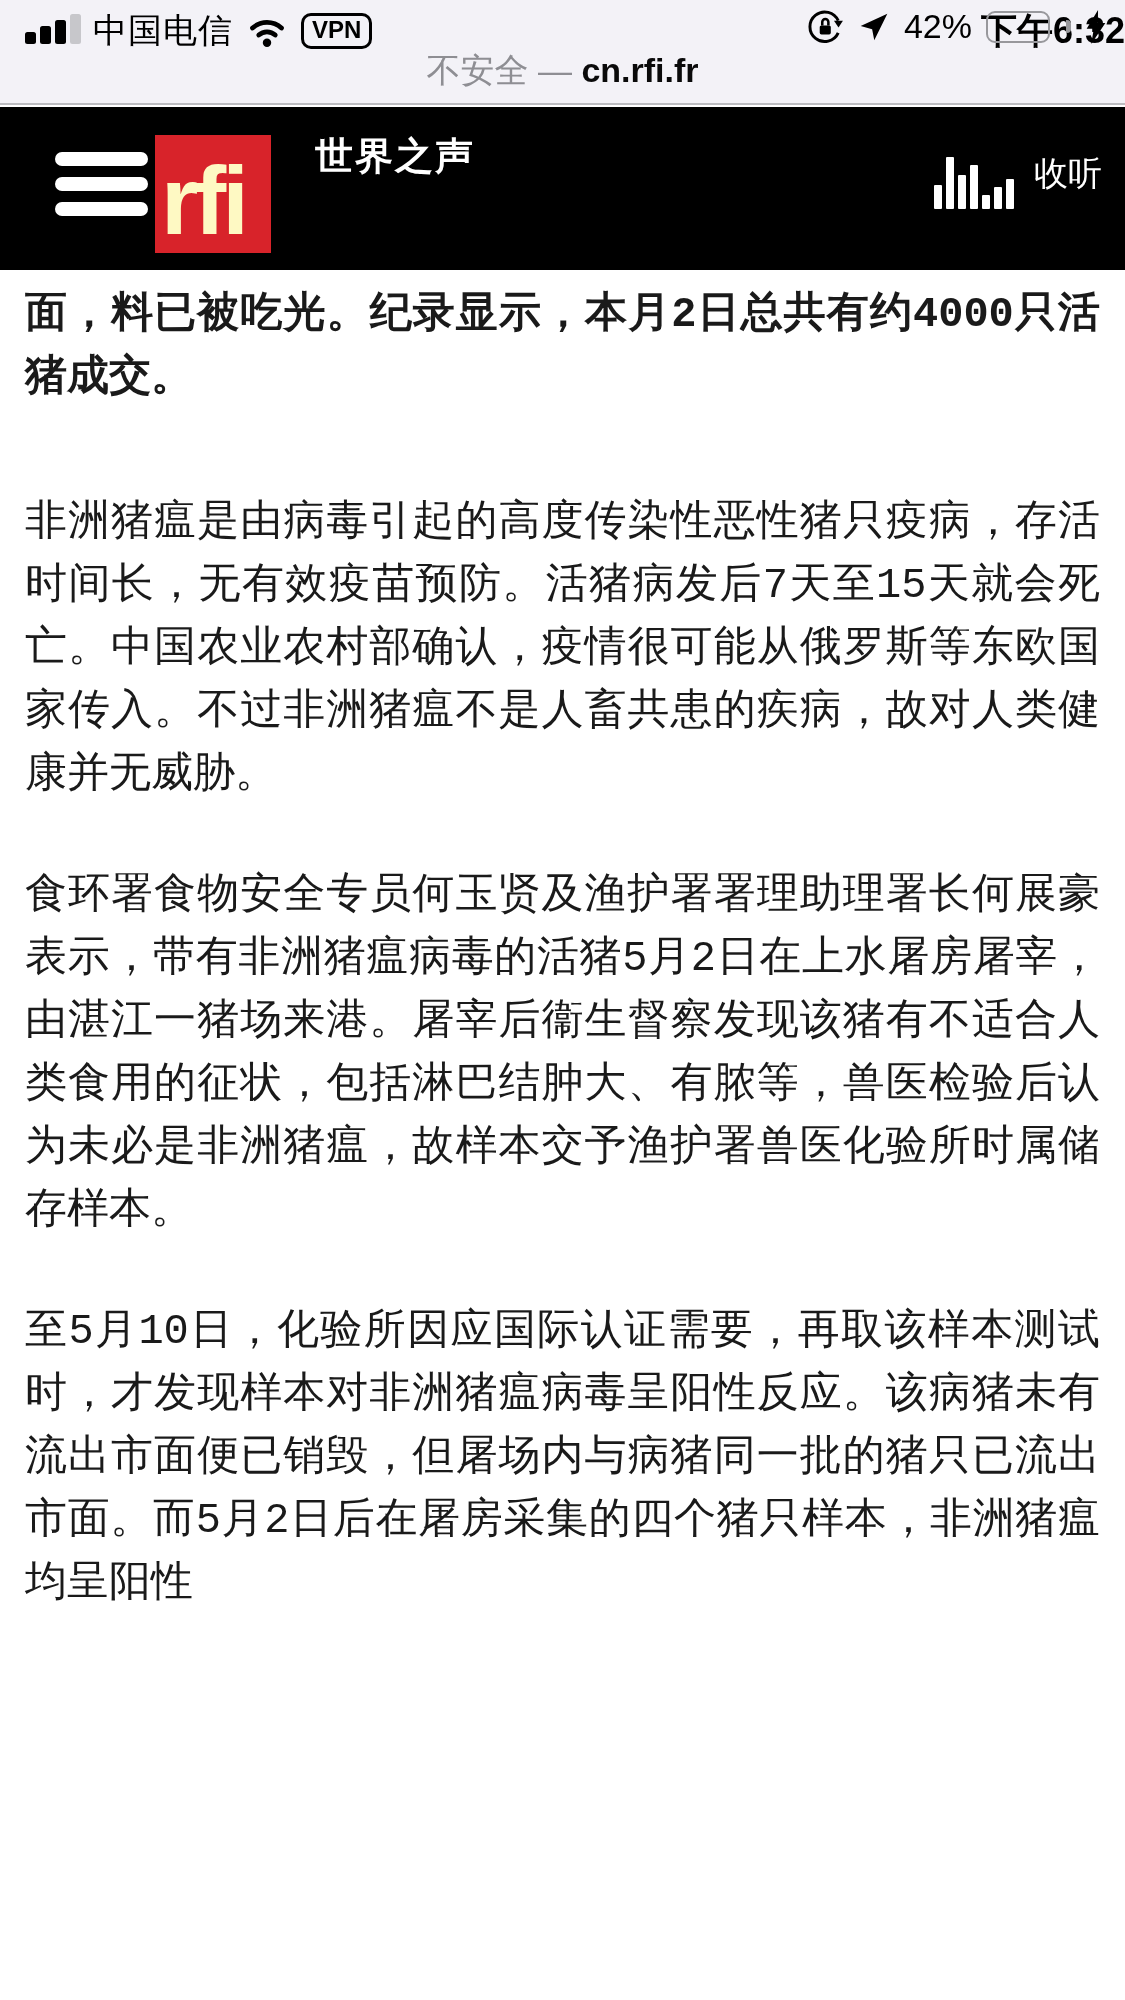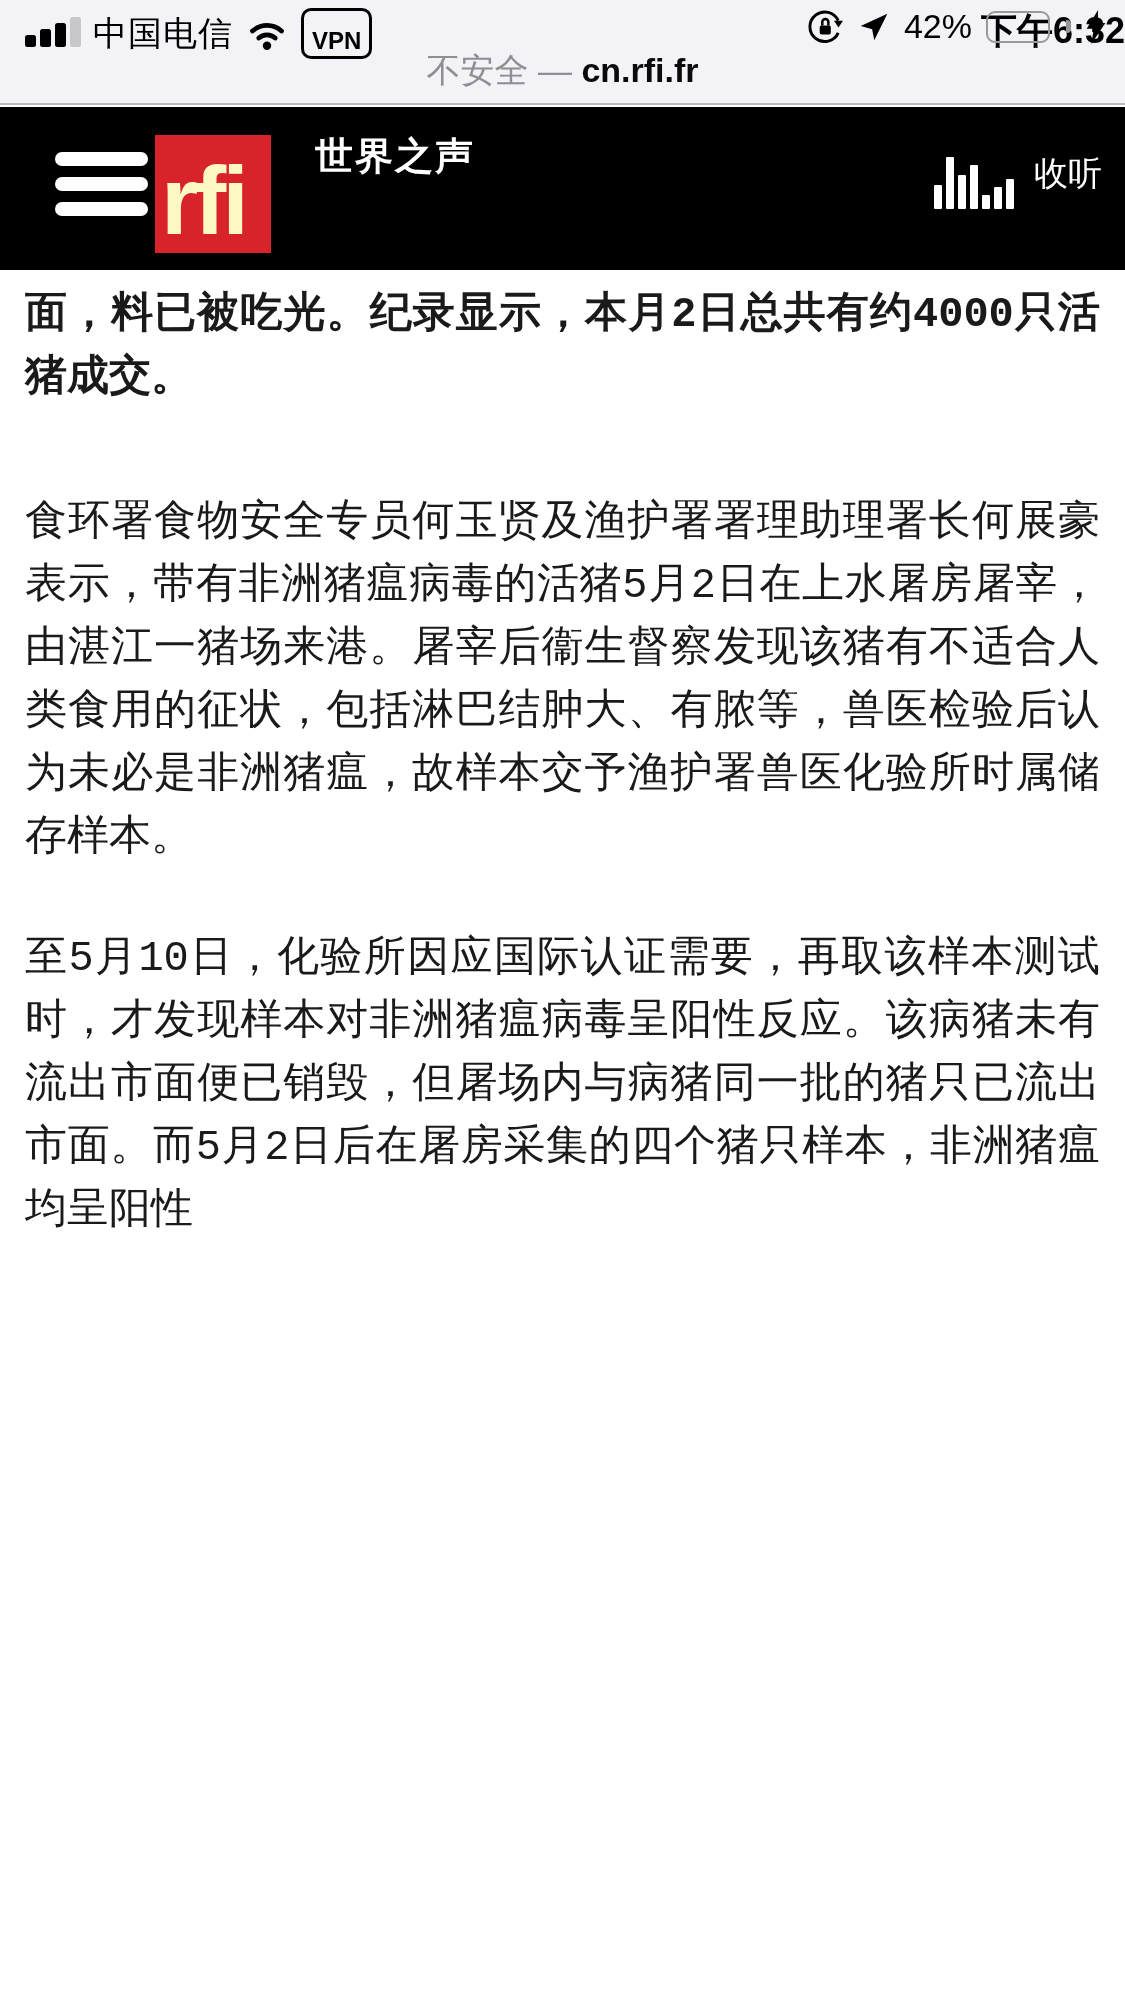--- a/index.html
+++ b/index.html
@@ -17,21 +17,21 @@
     background:#f3f2f7; border-bottom:2px solid #bcbcc0;
   }
   .status-row { position:absolute; top:0; left:0; width:100%; height:50px; }
   .carrier-cluster { position:absolute; left:25px; top:8px; display:flex; align-items:center; gap:12px; }
   .signal-bars { display:flex; align-items:flex-end; gap:4px; height:30px; padding-bottom:2px; }
   .signal-bars i { display:block; width:11px; border-radius:2.5px; background:#000; }
   .signal-bars i:nth-child(1){height:12px;} .signal-bars i:nth-child(2){height:18px;}
   .signal-bars i:nth-child(3){height:24px;} .signal-bars i:nth-child(4){height:30px;background:#c7c7cb;}
   .carrier-name { font-size:34px; color:#000; letter-spacing:1px; }
   .vpn-badge {
-    border:3px solid #000; border-radius:10px; padding:17px 8px 2px;
+    border:3px solid #000; border-radius:10px; padding:1px 8px 2px;
     font-size:24px; font-weight:bold; color:#000; line-height:1.1;
   }
   .time-center {
     position:absolute; left:0; right:0; top:7px; text-align:right;
     font-size:36px; font-weight:bold; color:#000;
   }
   .right-cluster { position:absolute; right:18px; top:7px; display:flex; align-items:center; gap:14px; }
   .battery-pct { font-size:34px; color:#000; }
   .battery { position:relative; width:64px; height:32px; border:2.5px solid #98989c; border-radius:9px; padding:3px; }
   .battery-fill { height:100%; border-radius:4px; }
@@ -139,17 +139,18 @@
           <i style="height:14px"></i>
           <i style="height:22px"></i>
           <i style="height:30px"></i>
       </span>
       <span class="listen-label">收听</span>
     </div>
   </div>
 
   <div class="article">
     <p class="lead">面，料已被吃光。纪录显示，本月2日总共有约4000只活猪成交。</p>
+    <p>非洲猪瘟是由病毒引起的高度传染性恶性猪只疫病，存活时间长，无有效疫苗预防。活猪病发后7天至15天就会死亡。中国农业农村部确认，疫情很可能从俄罗斯等东欧国家传入。不过非洲猪瘟不是人畜共患的疾病，故对人类健康并无威胁。</p>
     <p>食环署食物安全专员何玉贤及渔护署署理助理署长何展豪表示，带有非洲猪瘟病毒的活猪5月2日在上水屠房屠宰，由湛江一猪场来港。屠宰后衞生督察发现该猪有不适合人类食用的征状，包括淋巴结肿大、有脓等，兽医检验后认为未必是非洲猪瘟，故样本交予渔护署兽医化验所时属储存样本。</p>
     <p>至5月10日，化验所因应国际认证需要，再取该样本测试时，才发现样本对非洲猪瘟病毒呈阳性反应。该病猪未有流出市面便已销毁，但屠场内与病猪同一批的猪只已流出市面。而5月2日后在屠房采集的四个猪只样本，非洲猪瘟均呈阳性</p>
   </div>
 
 </div>
 
 </body></html>

